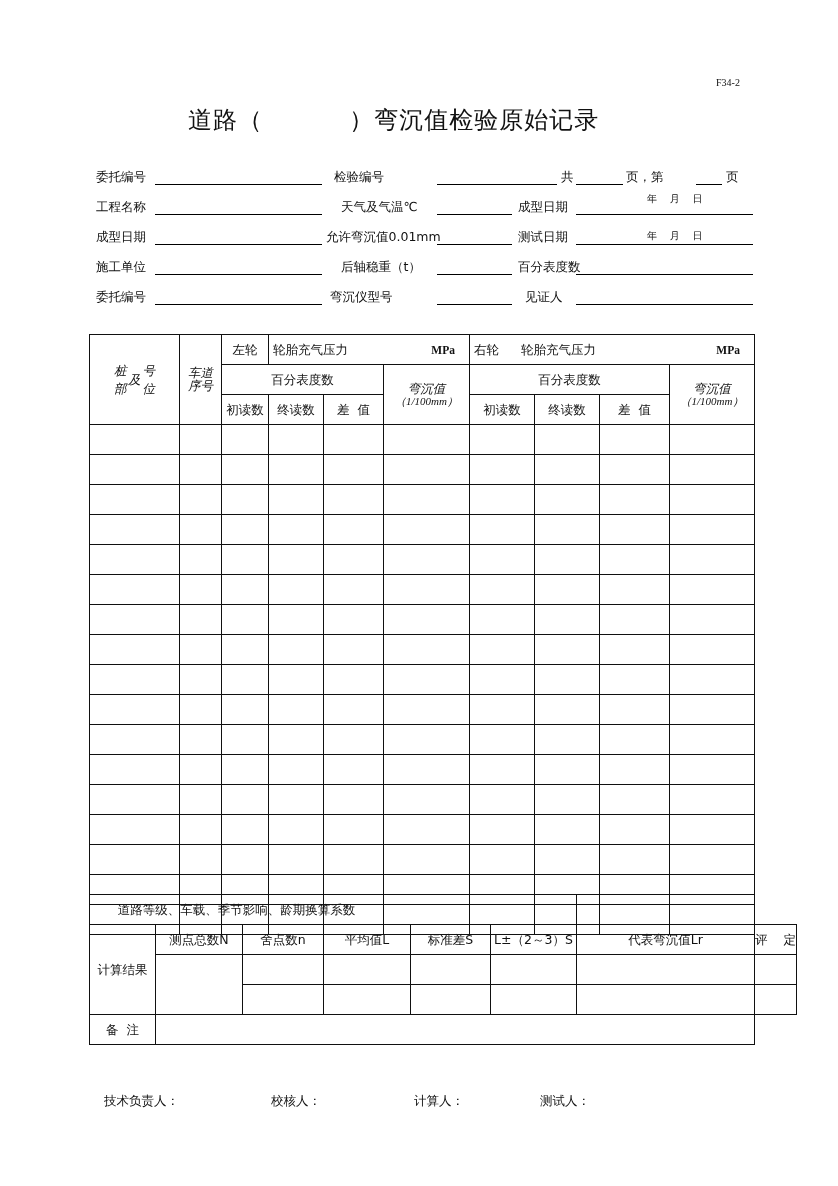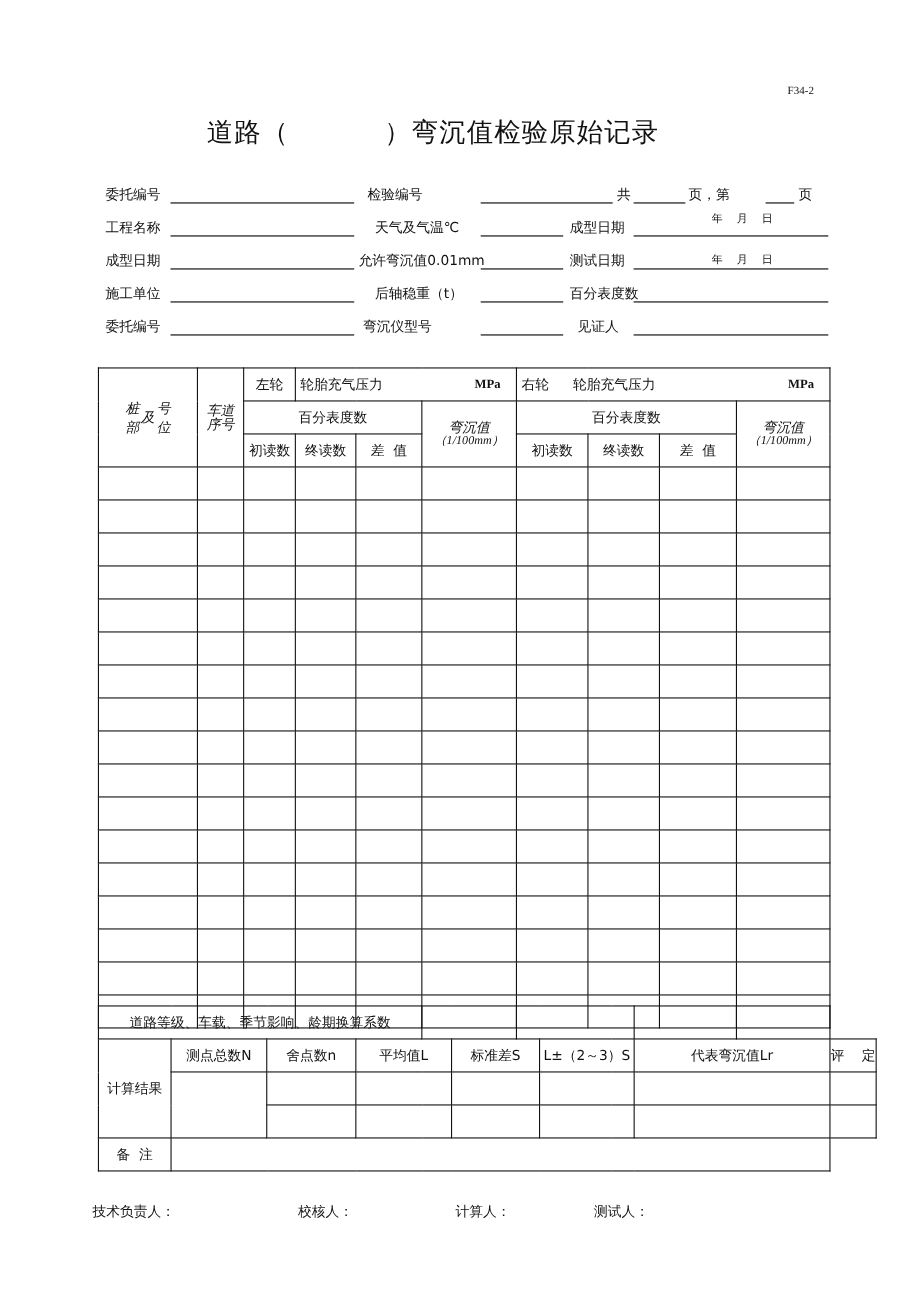--- a/index.html
+++ b/index.html
@@ -314,21 +314,21 @@
         <td></td>
         <td></td>
         <td></td>
         <td></td>
         <td></td>
         <td></td>
       </tr>
     </tbody>
 </table>
 
-<table class="grid" style="top:914px">
+<table class="grid" style="top:894px">
   <colgroup>
     <col style="width:66px">
       <col style="width:87px">
       <col style="width:81px">
       <col style="width:60px">
       <col style="width:27px">
       <col style="width:59px">
       <col style="width:21px">
       <col style="width:65px">
       <col style="width:21px">
@@ -370,16 +370,16 @@
     <td colspan="2"></td>
     <td></td>
   </tr>
   <tr>
     <td style="white-space:pre">备  注</td>
     <td colspan="10"></td>
   </tr>
 </tbody>
   </table>
 
-<div class="abs footer" style="left:84px">技术负责人：</div>
+<div class="abs footer" style="left:104px">技术负责人：</div>
 <div class="abs footer" style="left:271px">校核人：</div>
 <div class="abs footer" style="left:414px">计算人：</div>
 <div class="abs footer" style="left:540px">测试人：</div>
 
 </body></html>

